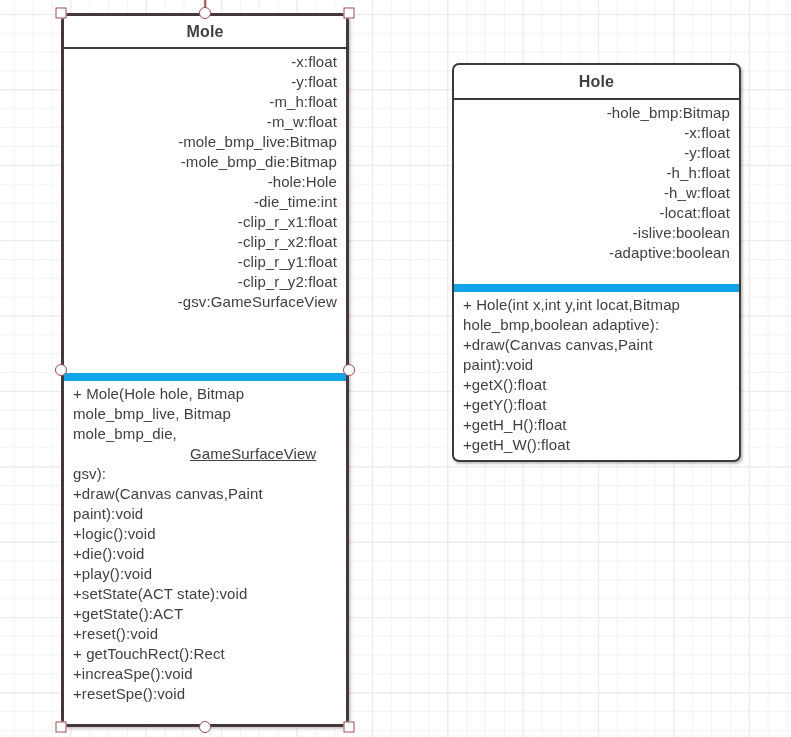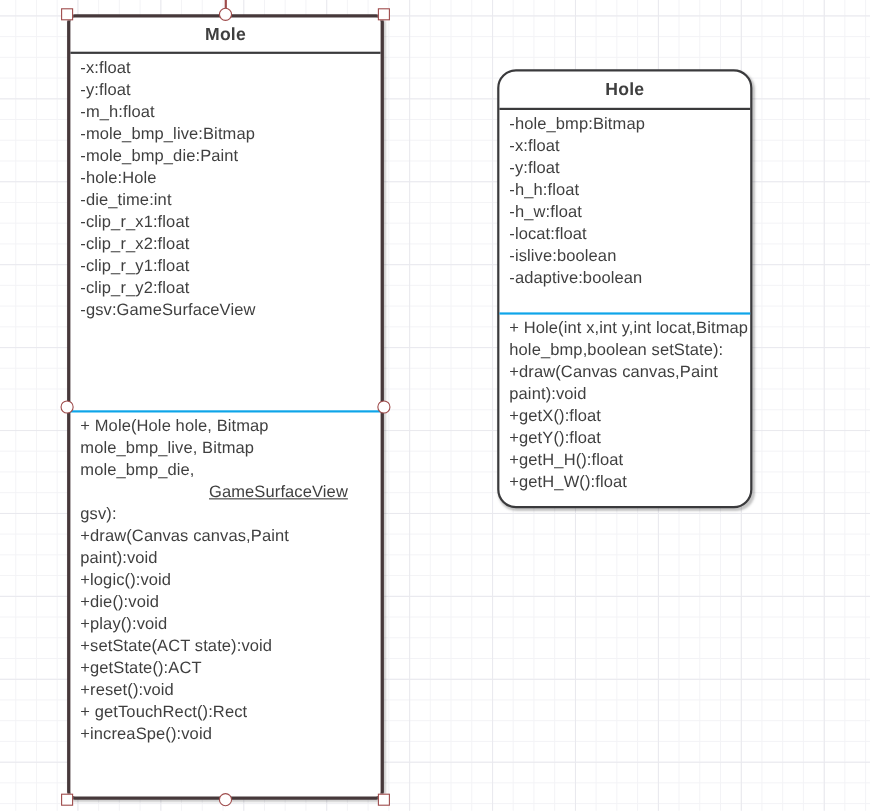--- a/index.html
+++ b/index.html
@@ -19,52 +19,53 @@
   .uml-class{
     position:absolute;background:#ffffff;border:2px solid #3a3a3c;border-radius:7px;
     box-shadow:1.5px 2px 2px rgba(60,60,60,.30);
     display:flex;flex-direction:column;box-sizing:border-box;
   }
   .uml-class.selected{border:3px solid #46383a;box-shadow:1.5px 2px 2px rgba(60,60,60,.25);}
   .uml-title{
     flex:0 0 auto;display:flex;align-items:center;justify-content:center;
     font-weight:bold;font-size:16px;border-bottom:2px solid #3a3a3c;letter-spacing:.2px;
   }
-  .uml-attrs{flex:0 0 auto;border-bottom:2px solid #0ea5e9;padding:3px 9px 0 9px;overflow:hidden;}
+  .uml-attrs{flex:0 0 auto;border-bottom:8px solid #0ea5e9;padding:3px 9px 0 9px;overflow:hidden;text-align:right;}
   .uml-methods{flex:1 1 auto;padding:3px 9px 4px 9px;overflow:hidden;}
   .line{font-size:15px;line-height:20px;white-space:nowrap;letter-spacing:.1px;}
   .wrap-indent{padding-left:117px;text-decoration:underline;}
 
   
   .handles{position:absolute;pointer-events:none;}
   .handle{position:absolute;background:#ffffff;border:1.7px solid #9e4b4b;box-sizing:border-box;}
   .handle.sq{width:11px;height:11px;transform:translate(-50%,-50%);}
   .handle.ci{width:12px;height:12px;border-radius:50%;transform:translate(-50%,-50%);}
   .rot-stem{position:absolute;width:1.5px;background:#9e4b4b;transform:translateX(-50%);}
 
   
   #mole-box{left:61px;top:13px;width:288px;height:714px;}
   #mole-box .uml-title{height:31px;}
   #mole-box .uml-attrs{height:321px;}
-  #hole-box{left:452px;top:63px;width:232px;height:399px;border-radius:17px;}
+  #hole-box{left:452px;top:63px;width:289px;height:399px;}
   #hole-box .uml-title{height:33px;}
   #hole-box .uml-attrs{height:181px;}
   #mole-handles{left:61px;top:13px;width:288px;height:714px;}
 </style>
 </head>
 <body>
 
 <div id="mole-box" class="uml-class selected">
   <div class="uml-title">Mole</div>
   <div class="uml-attrs">
     <div class="line">-x:float</div>
     <div class="line">-y:float</div>
     <div class="line">-m_h:float</div>
+    <div class="line">-m_w:float</div>
     <div class="line">-mole_bmp_live:Bitmap</div>
-    <div class="line">-mole_bmp_die:Paint</div>
+    <div class="line">-mole_bmp_die:Bitmap</div>
     <div class="line">-hole:Hole</div>
     <div class="line">-die_time:int</div>
     <div class="line">-clip_r_x1:float</div>
     <div class="line">-clip_r_x2:float</div>
     <div class="line">-clip_r_y1:float</div>
     <div class="line">-clip_r_y2:float</div>
     <div class="line">-gsv:GameSurfaceView</div>
   </div>
   <div class="uml-methods">
     <div class="line">+ Mole(Hole hole, Bitmap</div>
@@ -75,20 +76,21 @@
     <div class="line">+draw(Canvas canvas,Paint</div>
     <div class="line">paint):void</div>
     <div class="line">+logic():void</div>
     <div class="line">+die():void</div>
     <div class="line">+play():void</div>
     <div class="line">+setState(ACT state):void</div>
     <div class="line">+getState():ACT</div>
     <div class="line">+reset():void</div>
     <div class="line">+ getTouchRect():Rect</div>
     <div class="line">+increaSpe():void</div>
+    <div class="line">+resetSpe():void</div>
   </div>
 </div>
 
 <div id="mole-handles" class="handles">
   <div class="rot-stem" style="left:50%;top:-13px;height:10px;"></div>
   <div class="handle sq" style="left:0;top:0;"></div>
   <div class="handle ci" style="left:50%;top:0;"></div>
   <div class="handle sq" style="left:100%;top:0;"></div>
   <div class="handle ci" style="left:0;top:50%;"></div>
   <div class="handle ci" style="left:100%;top:50%;"></div>
@@ -104,21 +106,21 @@
     <div class="line">-x:float</div>
     <div class="line">-y:float</div>
     <div class="line">-h_h:float</div>
     <div class="line">-h_w:float</div>
     <div class="line">-locat:float</div>
     <div class="line">-islive:boolean</div>
     <div class="line">-adaptive:boolean</div>
   </div>
   <div class="uml-methods">
     <div class="line">+  Hole(int x,int y,int locat,Bitmap</div>
-    <div class="line">hole_bmp,boolean setState):</div>
+    <div class="line">hole_bmp,boolean adaptive):</div>
     <div class="line">+draw(Canvas canvas,Paint</div>
     <div class="line">paint):void</div>
     <div class="line">+getX():float</div>
     <div class="line">+getY():float</div>
     <div class="line">+getH_H():float</div>
     <div class="line">+getH_W():float</div>
   </div>
 </div>
 
 </body></html>

